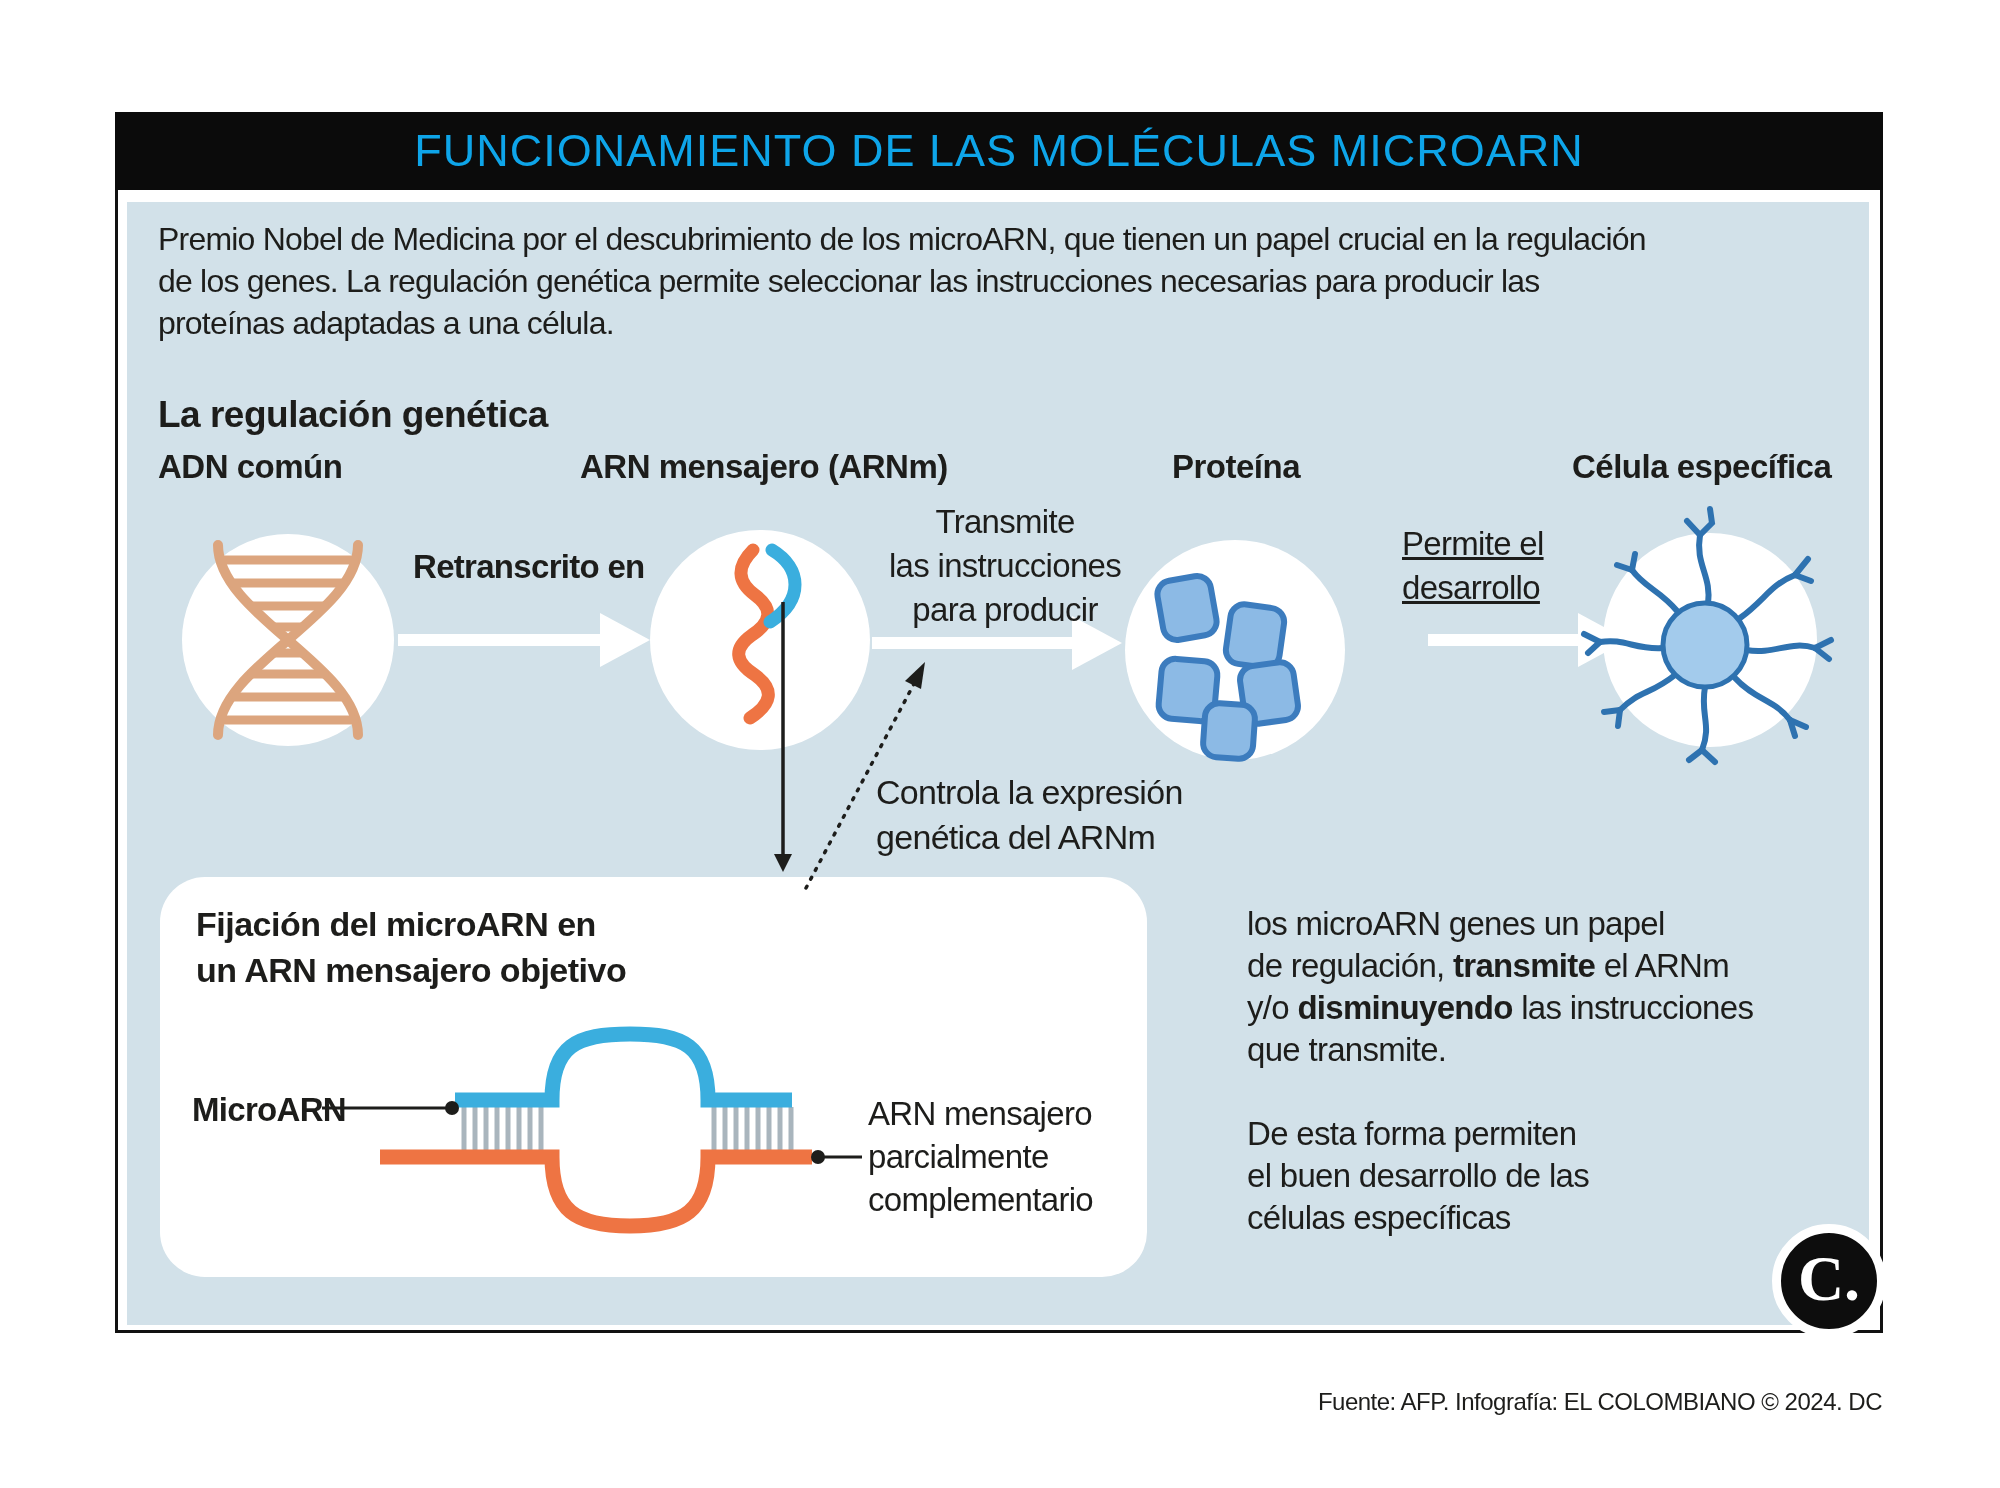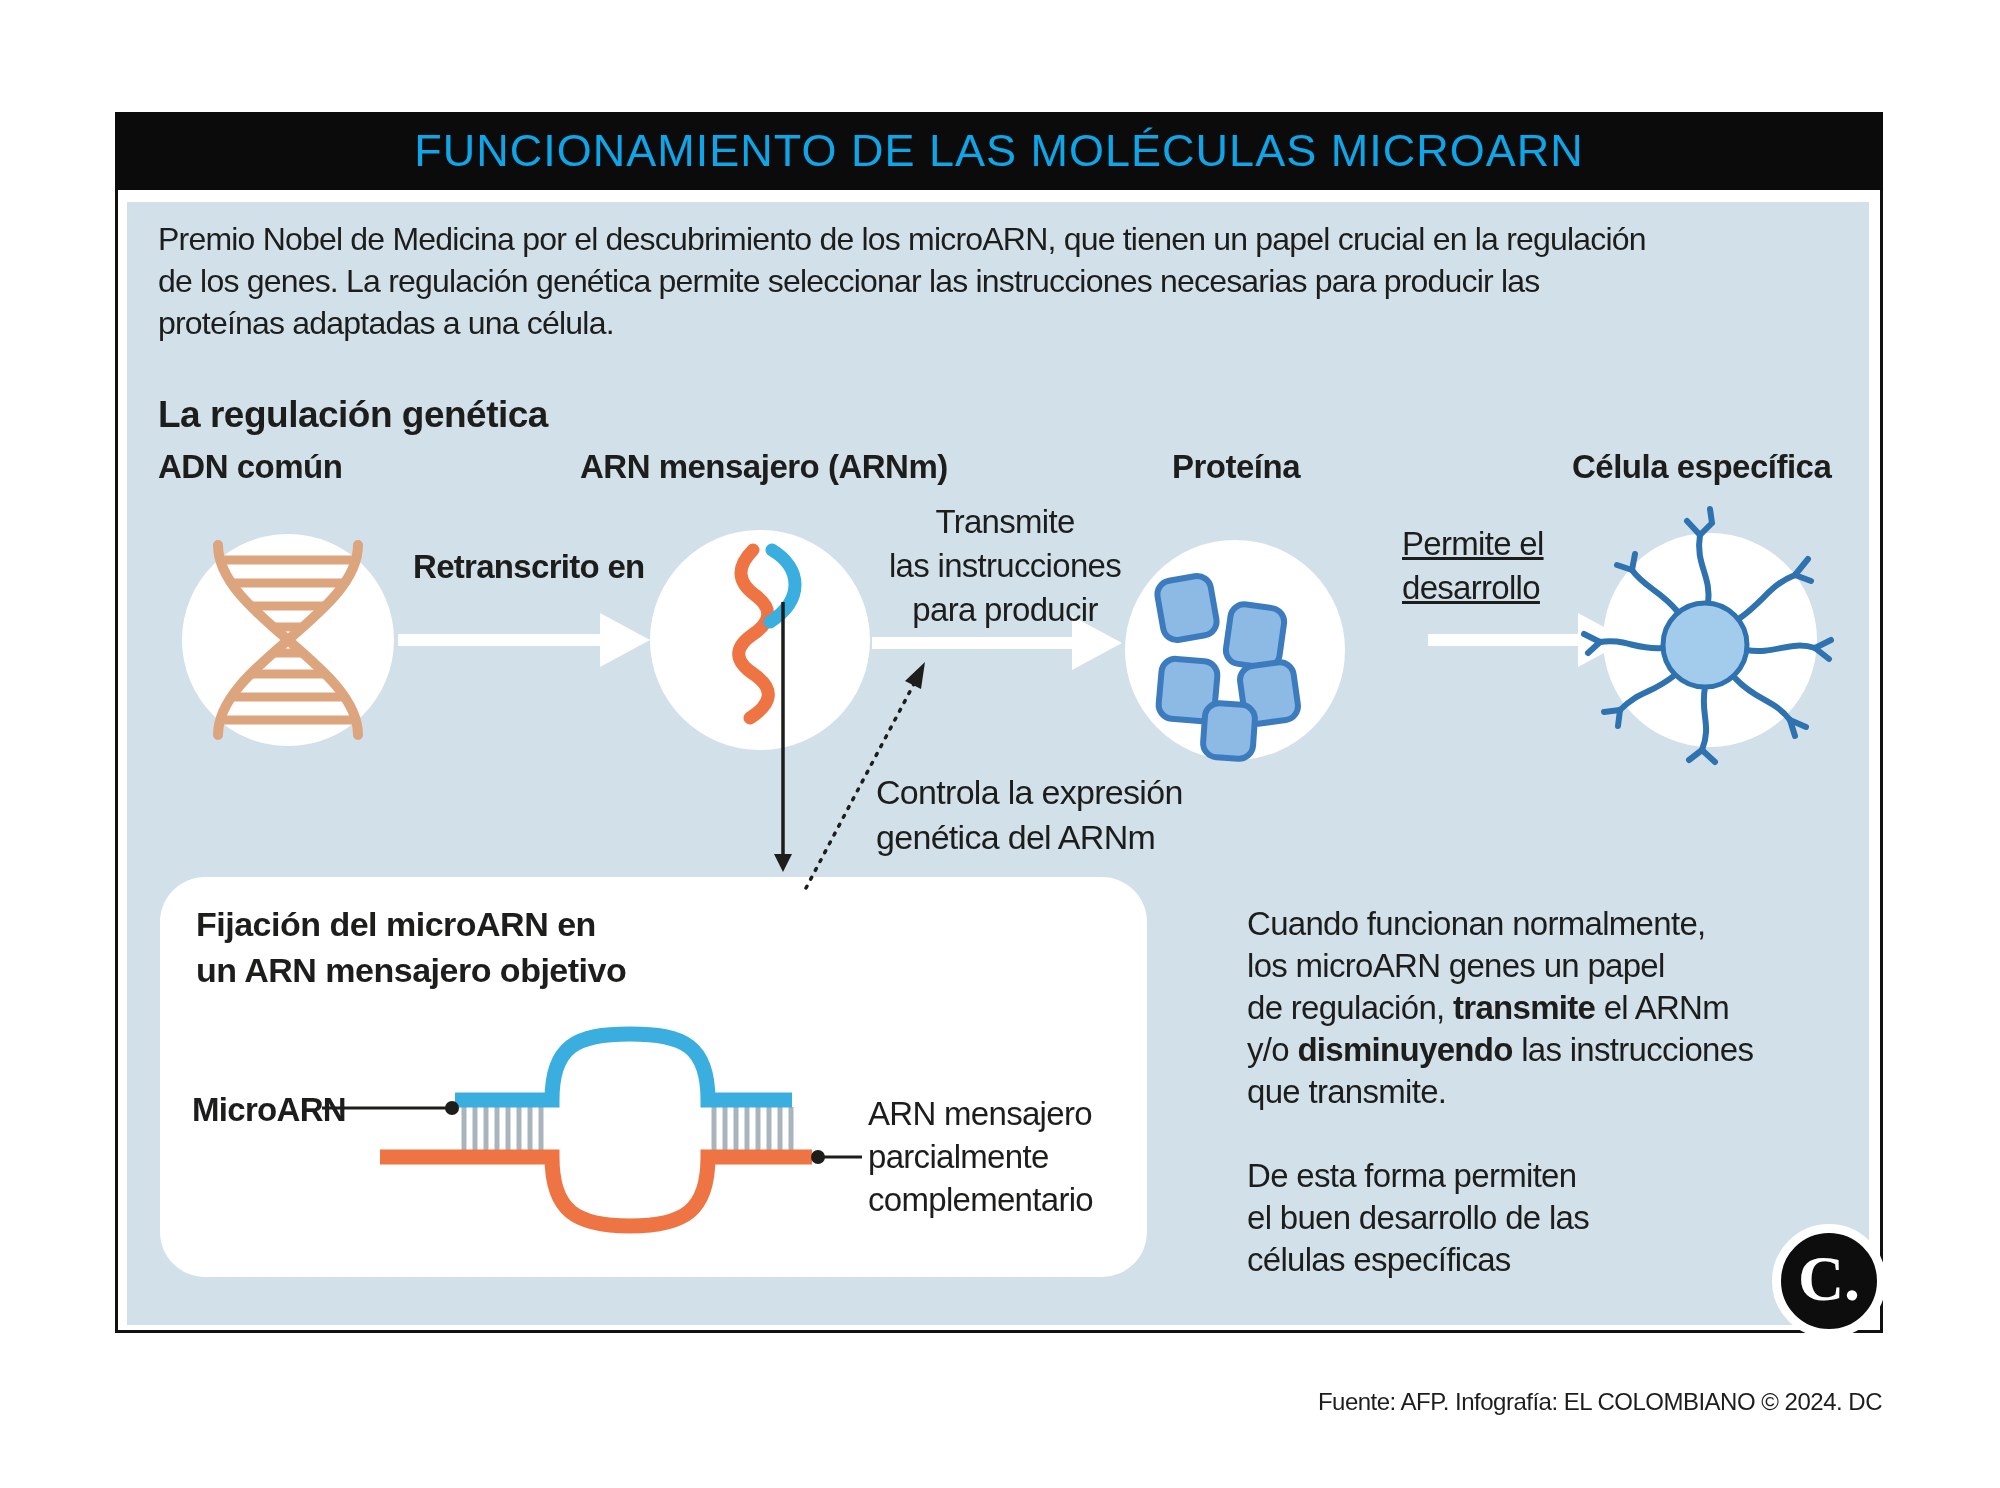--- a/index.html
+++ b/index.html
@@ -189,21 +189,20 @@
 genética del ARNm</div>
 
   <div class="abs textlayer pre" id="box-heading">Fijación del microARN en
 un ARN mensajero objetivo</div>
   <div class="abs textlayer lbl nowrap" style="left:192px;top:1088px;">MicroARN</div>
   <div class="abs textlayer lbl pre" style="left:868px;top:1092px;line-height:43px;">ARN mensajero
 parcialmente
 complementario</div>
 
   <div class="abs textlayer" id="sidecol">
-    <div class="ln">Cuando funcionan normalmente,</div>
     <div class="ln">los microARN genes un papel</div>
     <div class="ln">de regulación, <b>transmite</b> el ARNm</div>
     <div class="ln">y/o <b>disminuyendo</b> las instrucciones</div>
     <div class="ln">que transmite.</div>
     <div class="gap"></div>
     <div class="ln">De esta forma permiten</div>
     <div class="ln">el buen desarrollo de las</div>
     <div class="ln">células específicas</div>
   </div>
 

